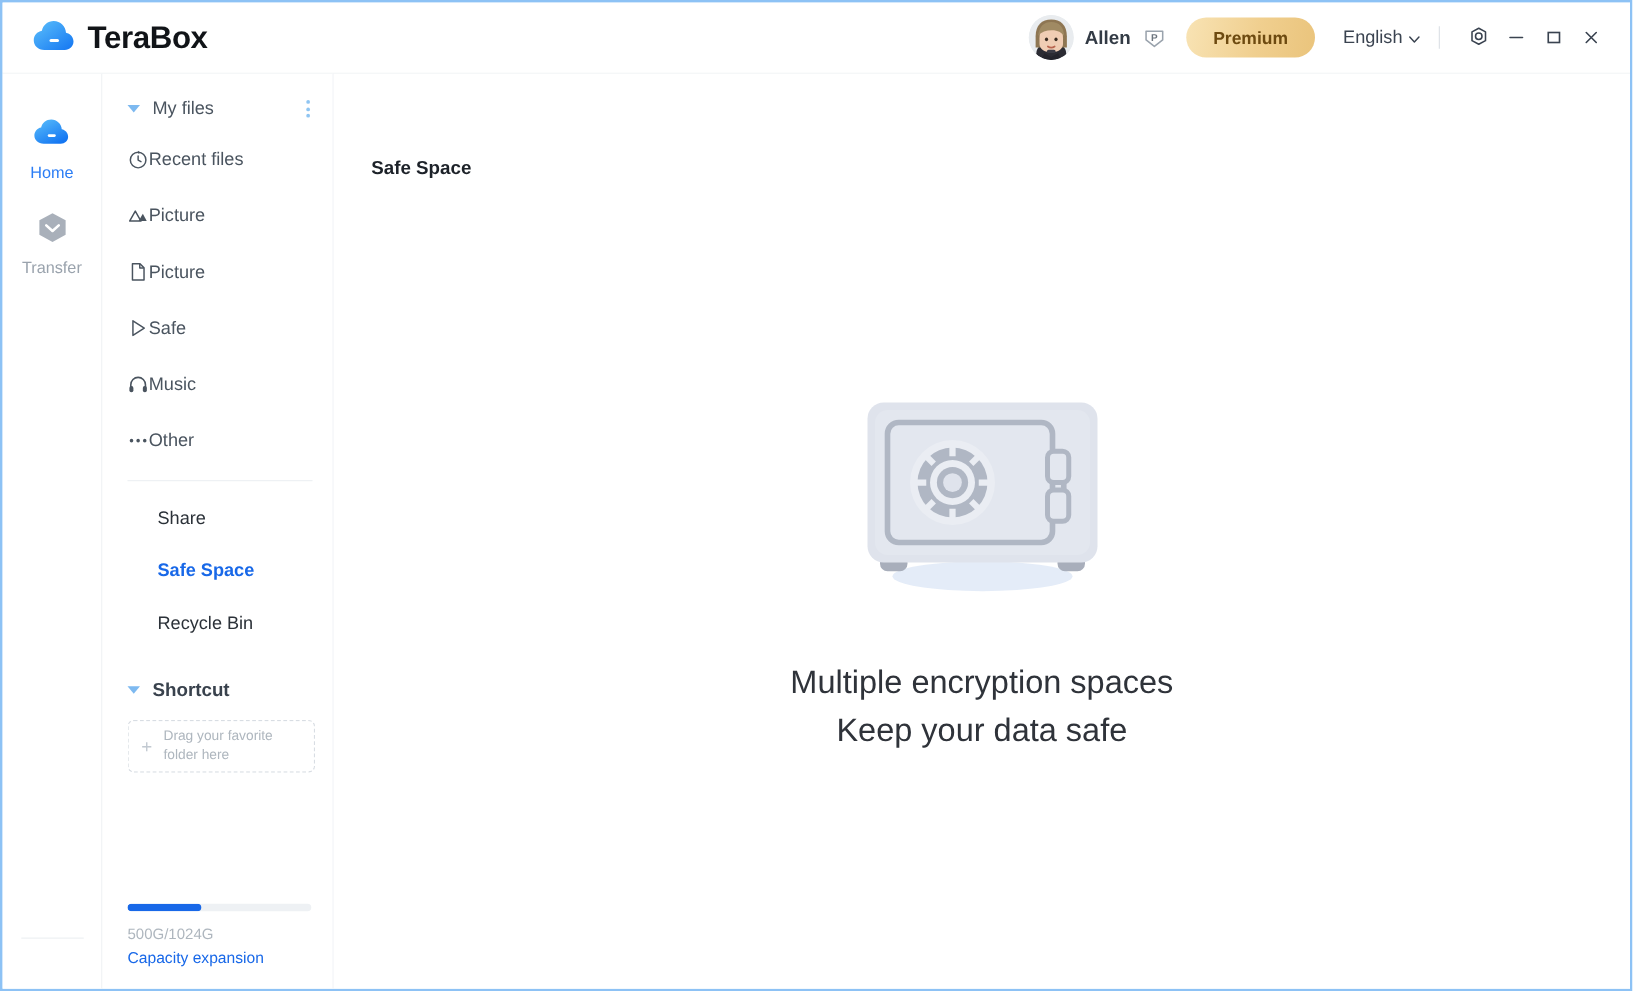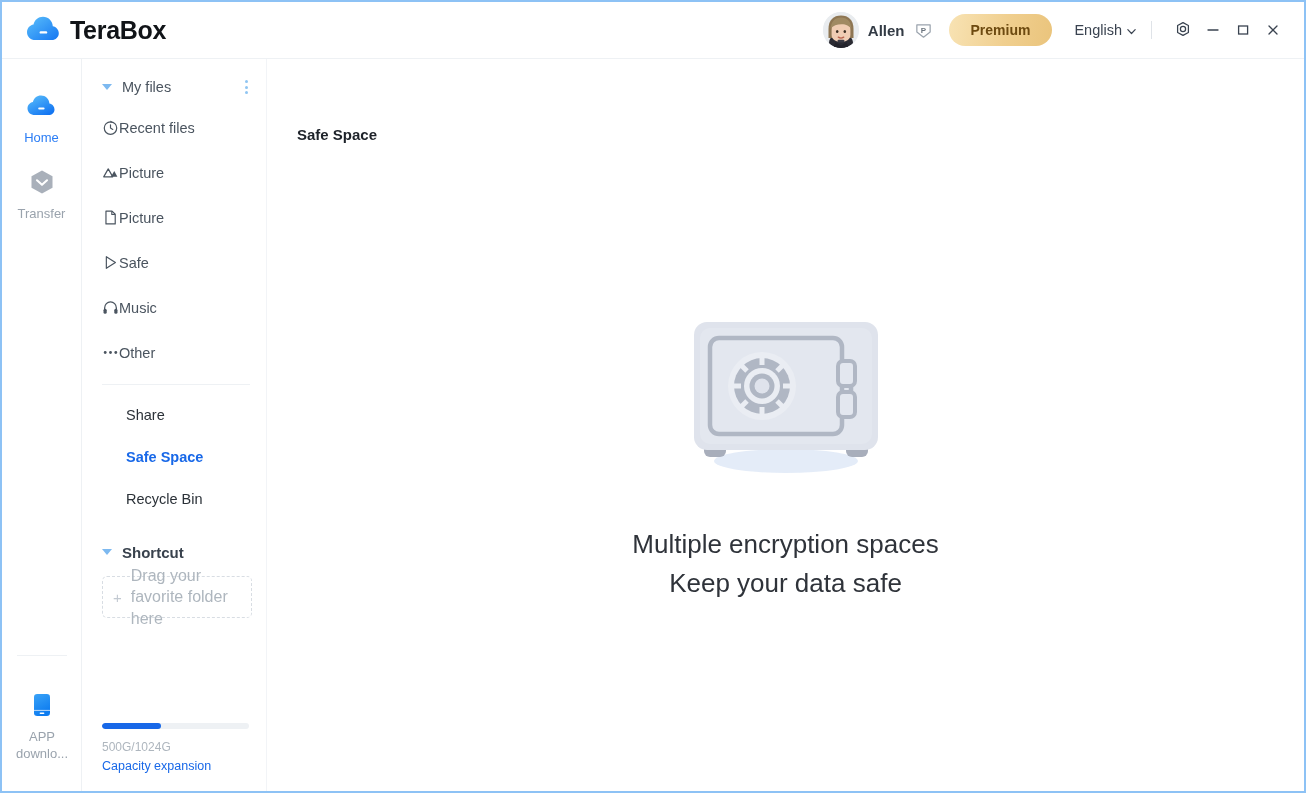--- a/index.html
+++ b/index.html
@@ -260,21 +260,21 @@
     border: 1px dashed #d8dde3;
     border-radius: 5px;
     display: flex;
     align-items: center;
     gap: 9px;
     padding: 0 10px;
     cursor: pointer;
   }
   .dz-plus { font-size: 15px; color: #c2c9d1; line-height: 1; }
   .dz-text {
-    font-size: 16px;
+    font-size: 11px;
     color: #aeb6be;
     line-height: 1.35;
   }
 
   .capacity {
     position: absolute;
     left: 0; bottom: 18px;
     width: 185px;
     padding: 0 18px 0 20px;
   }
@@ -485,36 +485,20 @@
           <svg class="rail-icon" viewBox="0 0 34 34">
             <path d="M17 5.5 L27.5 11.2 L27.5 22.8 L17 28.5 L6.5 22.8 L6.5 11.2 Z" fill="#a9b0ba"></path>
             <path d="M12 15.3 L17 19.8 L22 15.3" stroke="#ffffff" stroke-width="2.1" fill="none" stroke-linecap="round" stroke-linejoin="round"></path>
           </svg>
         </span>
         <span class="rail-label">Transfer</span>
       </div>
 
       <div class="rail-bottom">
         <div class="rail-sep"></div>
-        <div class="rail-item">
-          <span>
-            <svg class="rail-icon" viewBox="0 0 34 34">
-              <defs>
-                <linearGradient id="lg3" x1="0" y1="0" x2="0.4" y2="1">
-                  <stop offset="0" stop-color="#3aa3f7"></stop>
-                  <stop offset="1" stop-color="#0d7cf0"></stop>
-                </linearGradient>
-              </defs>
-              <rect x="9" y="6" width="16" height="22" rx="3.2" fill="url(#lg3)"></rect>
-              <line x1="9" y1="22.4" x2="25" y2="22.4" stroke="#ffffff" stroke-width="0.9" opacity="0.8"></line>
-              <rect x="14.6" y="24.4" width="4.8" height="1.6" rx="0.8" fill="#ffffff"></rect>
-            </svg>
-          </span>
-          <span class="rail-app-label">APP downlo...</span>
-        </div>
       </div>
     </div>
 
     <div class="nav">
 
       <div class="nav-head">
         <span class="caret"></span>
         <span class="nav-head-label">My files</span>
         <span class="dots3">
             <i></i>

